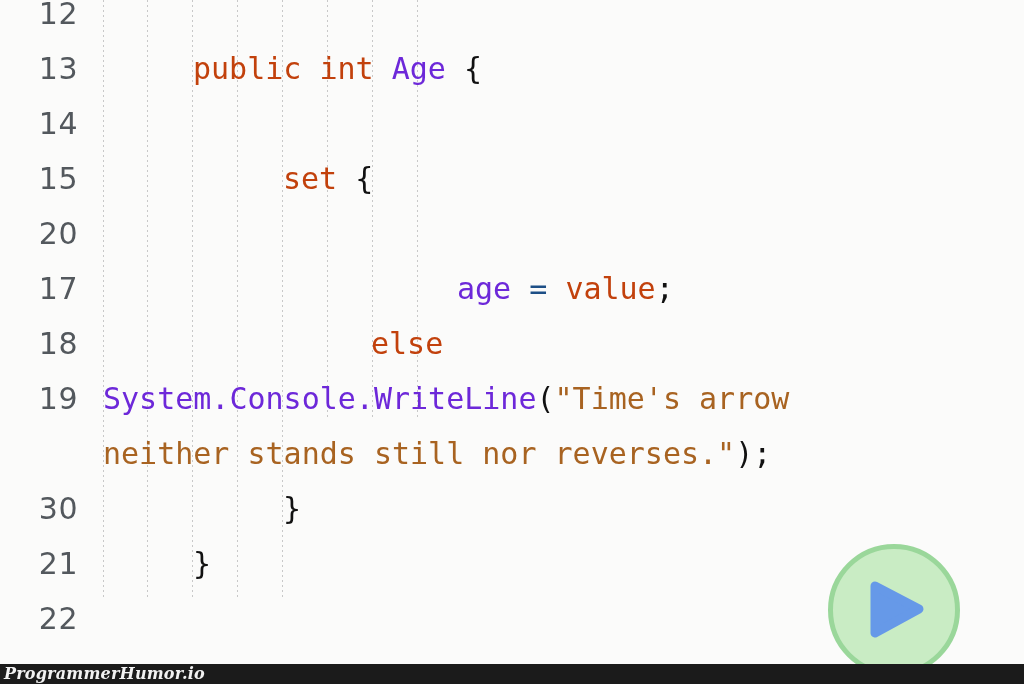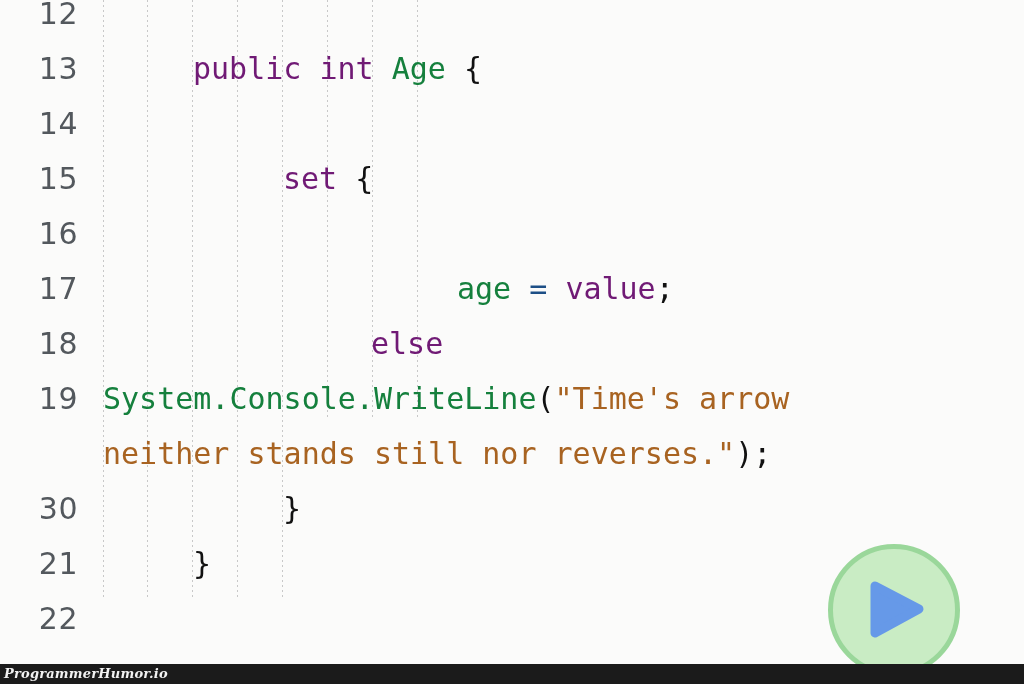--- a/index.html
+++ b/index.html
@@ -86,22 +86,22 @@
     top: 0;
     font-family: "DejaVu Sans Mono", monospace;
     font-size: 30px;
     line-height: 55px;
     color: #111111;
     white-space: pre;
     letter-spacing: 0px;
   }
 
   
-  .tk-kw   { color: #701a75; text-align: right; }
-  .tk-id   { color: #15803d; }
+  .tk-kw   { color: #c2410c; text-align: right; }
+  .tk-id   { color: #6d28d9; }
   .tk-op   { color: #1d4f86; }
   .tk-str  { color: #a86321; }
   .tk-pun  { color: #111111; }
 
   
   .play-btn {
     position: absolute;
     left: 828px;
     top: 544px;
     width: 132px;
@@ -130,21 +130,21 @@
   }
   .footer-text {
     position: absolute;
     left: 4px;
     top: 0;
     height: 16px;
     line-height: 20px;
     font-family: "DejaVu Serif", serif;
     font-style: italic;
     font-weight: bold;
-    font-size: 13px;
+    font-size: 16px;
     color: #f2f2f2;
     letter-spacing: 0.2px;
   }
 </style>
 </head>
 <body>
 
 <div id="screen">
 
   <div class="editor">
@@ -158,21 +158,21 @@
         <div class="guide" style="left: 327px; top: 0px; height: 420px;"></div>
         <div class="guide" style="left: 372px; top: 0px; height: 420px;"></div>
         <div class="guide" style="left: 417px; top: 0px; height: 420px;"></div>
       </div>
 
     <div class="rows" id="rows-layer">
         <div class="row" style="top: -14px;"><div class="gutter">12</div><div class="code" style="left: 103px;"></div></div>
         <div class="row" style="top: 41px;"><div class="gutter">13</div><div class="code" style="left: 193px;"><span class="tk-kw">public</span><span class="tk-id"> </span><span class="tk-kw">int</span><span class="tk-id"> </span><span class="tk-id">Age</span><span class="tk-id"> </span><span class="tk-pun">{</span></div></div>
         <div class="row" style="top: 96px;"><div class="gutter">14</div></div>
         <div class="row" style="top: 151px;"><div class="gutter">15</div><div class="code" style="left: 283px;"><span class="tk-kw">set</span><span class="tk-id"> </span><span class="tk-pun">{</span></div></div>
-        <div class="row" style="top: 206px;"><div class="gutter">16</div></div>
+        <div class="row" style="top: 206px;"><div class="gutter">20</div></div>
         <div class="row" style="top: 261px;"><div class="gutter">17</div><div class="code" style="left: 457px;"><span class="tk-id">age</span><span class="tk-id"> </span><span class="tk-op">=</span><span class="tk-id"> </span><span class="tk-kw">value</span><span class="tk-pun">;</span></div></div>
         <div class="row" style="top: 316px;"><div class="gutter">18</div><div class="code" style="left: 371px;"><span class="tk-kw">else</span></div></div>
         <div class="row" style="top: 371px;"><div class="gutter">19</div><div class="code" style="left: 103px;"><span class="tk-id">System.Console.WriteLine</span><span class="tk-pun">(</span><span class="tk-str">"Time's arrow</span></div></div>
         <div class="row" style="top: 426px;"><div class="gutter"></div><div class="code" style="left: 103px;"><span class="tk-str">neither stands still nor reverses."</span><span class="tk-pun">);</span></div></div>
         <div class="row" style="top: 481px;"><div class="gutter">30</div><div class="code" style="left: 283px;"><span class="tk-pun">}</span></div></div>
         <div class="row" style="top: 536px;"><div class="gutter">21</div><div class="code" style="left: 193px;"><span class="tk-pun">}</span></div></div>
         <div class="row" style="top: 591px;"><div class="gutter">22</div><div class="code" style="left: 103px;"></div></div>
       </div>
 
   </div>

